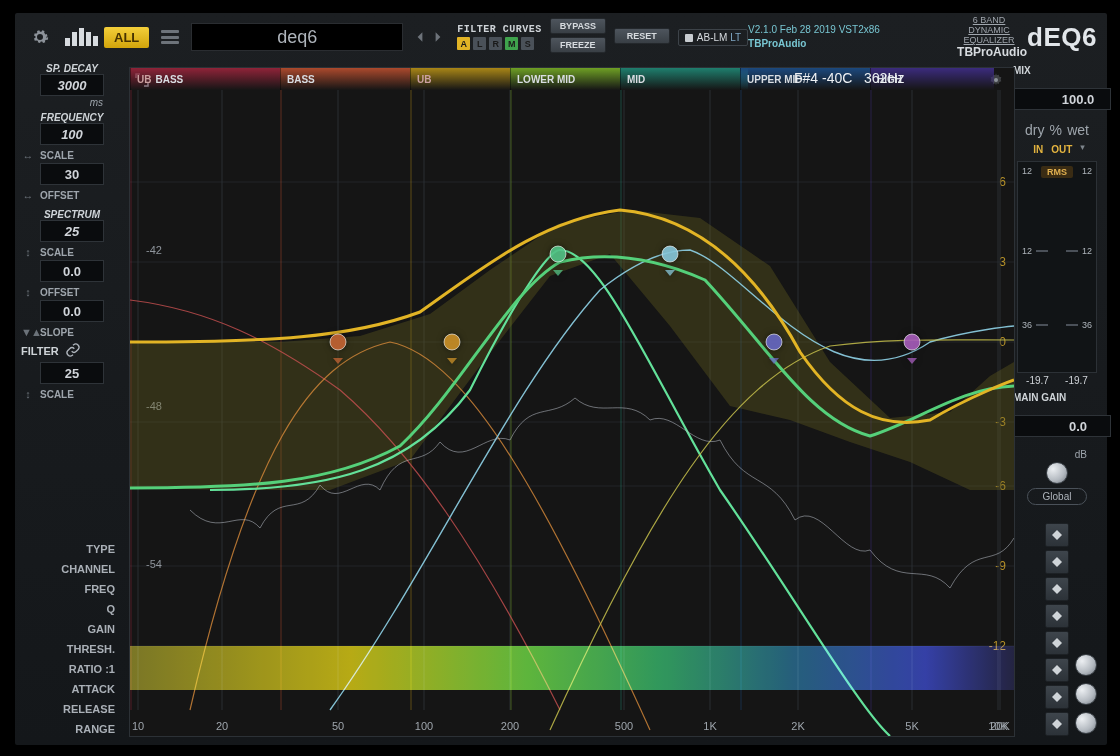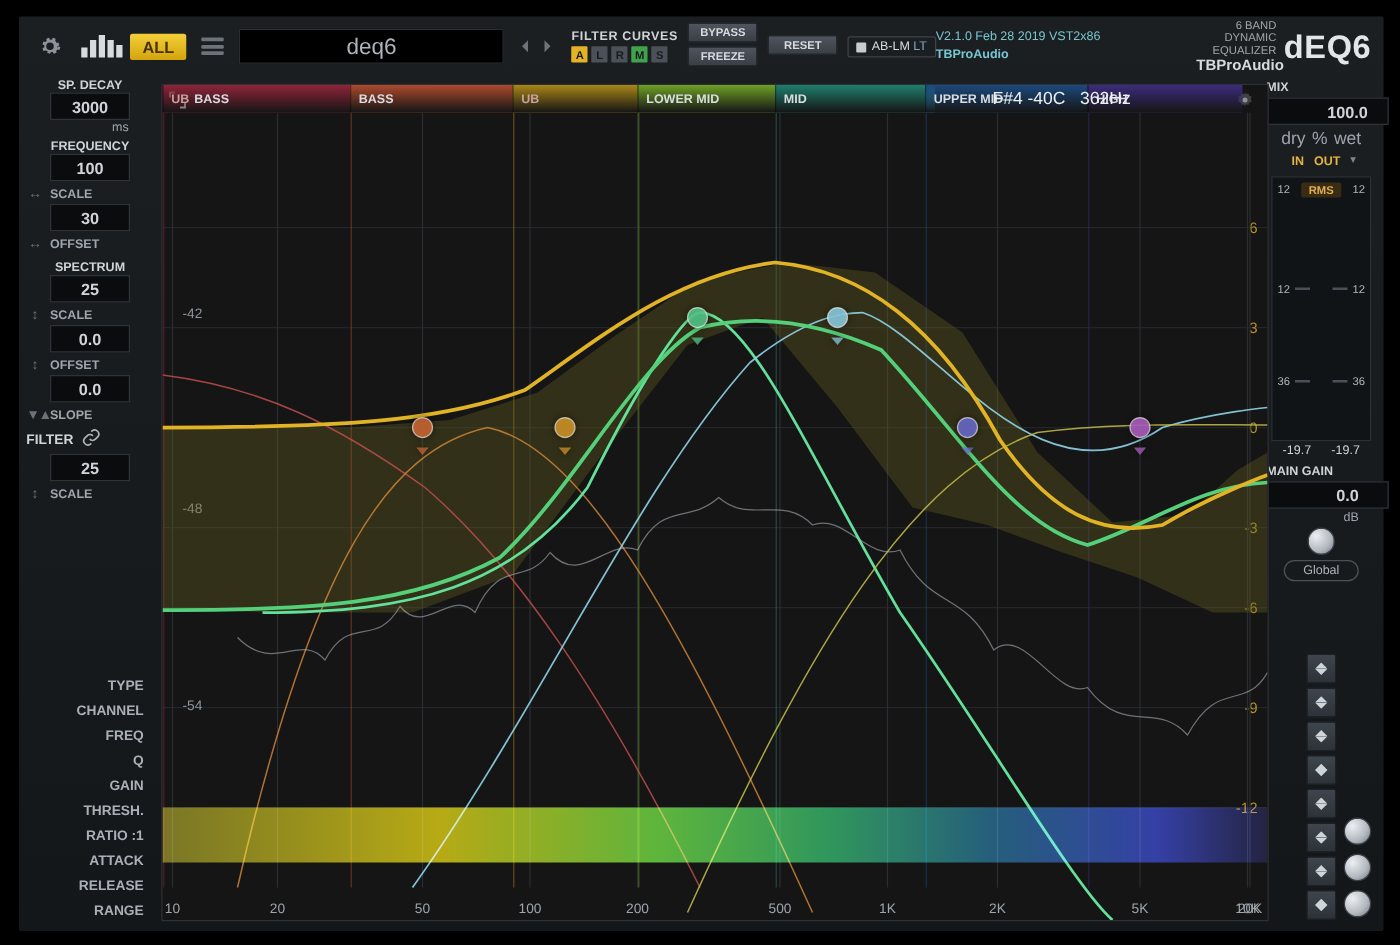--- a/index.html
+++ b/index.html
@@ -27,52 +27,52 @@
   .gear{width:18px;height:18px;margin:0 6px;color:#8d939a;}
   .bars{display:flex;align-items:flex-end;height:18px;margin:0 4px 0 10px;}
   .bars span{display:block;width:5px;margin-right:2px;background:#d7dbdf;}
   .pill{background:linear-gradient(180deg,#f4cf3a,#d2a40b);color:#463200;font-weight:700;border-radius:2px;padding:3px 10px;font-size:13px;}
   .hamb{display:flex;flex-direction:column;justify-content:space-between;width:18px;height:14px;margin:0 12px;}
   .hamb span{height:3px;background:#6d737a;border-radius:1px;}
   .preset{width:210px;height:26px;background:#000;border:1px solid #2a2d31;display:flex;align-items:center;justify-content:center;color:#aeb4bb;font-size:18px;margin-right:8px;}
   .arrow{width:12px;height:12px;margin:0 3px;color:#6d737a;}
   .arrow svg{display:block;}
   .midcol{display:flex;flex-direction:column;margin-left:10px;}
-  .midlbl{color:#cfd4d8;font-weight:700;letter-spacing:.5px;font-size:10px;}
+  .midlbl{color:#cfd4d8;font-weight:700;letter-spacing:.5px;font-size:10px;font-family:Liberation Mono, monospace;}
   .filterboxes{display:flex;margin-top:2px;}
   .fbox{width:13px;height:13px;margin-right:3px;display:flex;align-items:center;justify-content:center;font-size:9px;font-weight:700;color:#1a1a1a;border-radius:1px;}
   .btnstack{display:flex;flex-direction:column;margin-left:8px;}
   .minibtn{background:linear-gradient(180deg,#4e555d,#393f45);border:1px solid #24282c;color:#d7dbdf;font-size:9px;font-weight:700;padding:2px 6px;margin-bottom:3px;border-radius:2px;text-align:center;min-width:42px;}
   .reset{margin-left:8px;margin-top:1px;}
   .ablm{display:flex;align-items:center;margin-left:8px;border:1px solid #3d4349;border-radius:2px;padding:2px 6px;font-size:10px;font-weight:400;color:#d7dbdf;margin-top:1px;}
   .ablm .sq{width:8px;height:8px;background:#c8ccd0;margin-right:4px;border-radius:1px;}
   .verinfo{display:flex;flex-direction:column;font-size:10px;color:var(--cyan);line-height:14px;}
   .verinfo span:last-child{font-weight:700;}
   .eqtag{margin-left:auto;display:flex;align-items:center;}
-  .eqtag .sixband{font-size:9px;color:#a0a6ad;line-height:10px;text-align:right;margin-right:6px;}
+  .eqtag .sixband{font-size:9px;color:#a0a6ad;line-height:10px;text-align:center;margin-right:6px;text-decoration:underline;}
   .eqtag .brand{font-size:12px;font-weight:700;color:#d7dbdf;text-align:right;}
   .eqtag .logo{font-size:26px;font-weight:800;color:#e2e6ea;letter-spacing:.5px;}
 
   
   #leftpanel{position:absolute;left:6px;top:50px;width:102px;bottom:6px;}
-  .lp-row{display:flex;flex-direction:column;align-items:center;margin-bottom:4px;}
+  .lp-row{display:flex;flex-direction:column;align-items:center;margin-bottom:4px;font-style:italic;}
   .lp-label{font-size:10px;color:#cfd4d8;font-weight:700;text-align:center;}
   .lp-sub{font-size:10px;color:#9ea5ac;text-align:right;width:62px;margin-top:1px;}
   .valuebox{width:62px;height:20px;background:#0a0c0e;border:1px solid #2e3338;display:flex;align-items:center;justify-content:center;color:#d0d4d9;font-size:13px;font-weight:600;}
   .smalllbl{display:flex;align-items:center;color:#9ea5ac;font-size:10px;font-weight:700;margin-top:4px;margin-bottom:2px;}
   .smalllbl .ico{width:14px;text-align:center;color:#6b7279;font-size:11px;margin-right:5px;}
   .link-ico{width:16px;height:16px;}
   #leftlist{position:absolute;left:0;bottom:0;width:100%;}
   #leftlist div{color:#aab0b7;font-weight:700;font-size:11px;text-align:right;padding:4px 8px 4px 0;}
   .triangles{font-size:9px;letter-spacing:-1px;}
 
   
   #rightpanel{position:absolute;right:6px;top:52px;width:88px;bottom:6px;}
   .rplbl{font-size:10px;font-weight:700;color:#cfd4d8;}
-  .rpval{width:64px;margin:2px auto;padding-left:32px;}
+  .rpval{width:64px;margin:12px auto;padding-left:32px;}
   .drywet{display:flex;justify-content:space-between;width:64px;margin:0 auto;color:#9ea5ac;font-size:14px;}
   .inout{display:flex;justify-content:center;margin-top:4px;}
   .ioBtn{font-size:10px;font-weight:700;color:#e4b43f;padding:2px 4px;}
   .ioArrow{font-size:9px;color:#7e858c;margin-left:4px;}
   #meters{position:relative;width:78px;height:210px;margin:4px auto 0 auto;background:#111416;border:1px solid #2c3136;text-decoration:underline;}
   #meters .mnum{position:absolute;font-size:9px;color:#aeb4bb;}
   #meters .rms{position:absolute;left:50%;top:4px;transform:translateX(-50%);background:#3a2c14;color:#e0b050;border-radius:2px;font-size:9px;font-weight:700;padding:1px 6px;}
   .dash{position:absolute;height:2px;width:12px;background:#4a5058;}
   .meterbottom{display:flex;justify-content:space-around;width:78px;margin:2px auto 6px auto;font-size:10px;color:#d0d4d9;}
   .round{width:20px;height:20px;border-radius:50%;background:radial-gradient(circle at 30% 30%,#eceff2,#b2b8bf 60%,#6f767e);border:1px solid #3a4046;display:block;margin:2px auto;}

